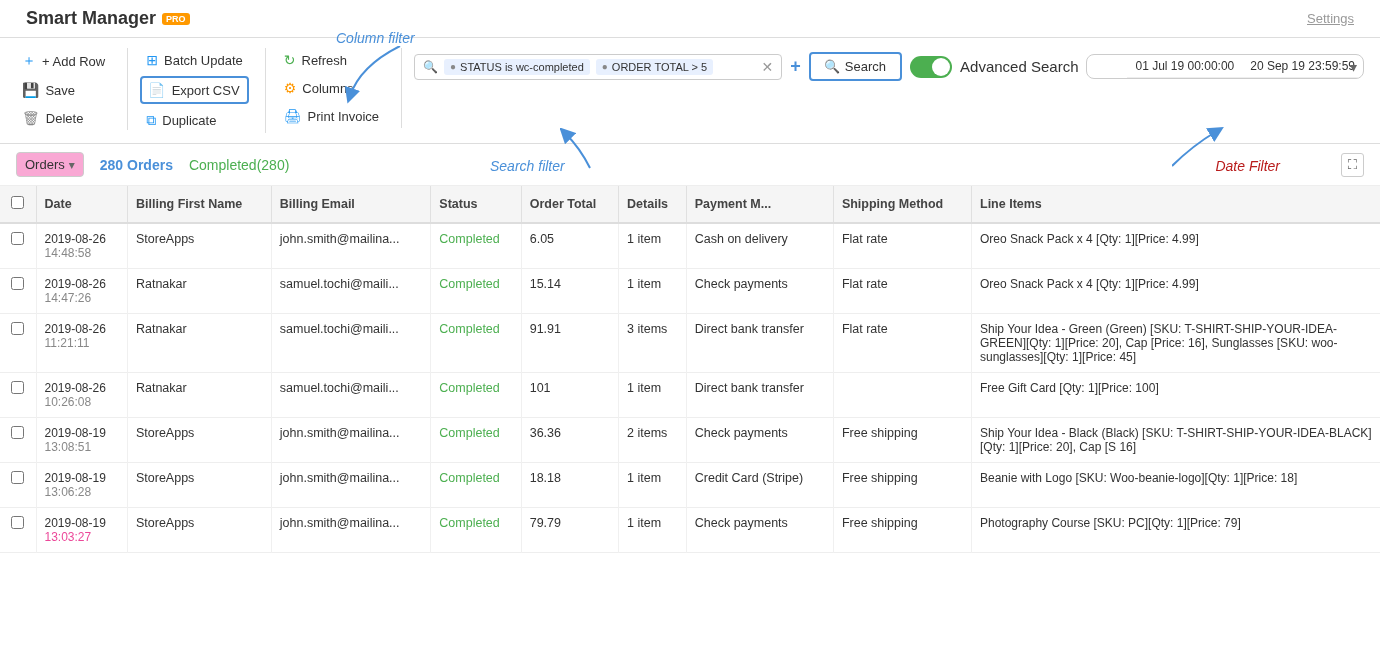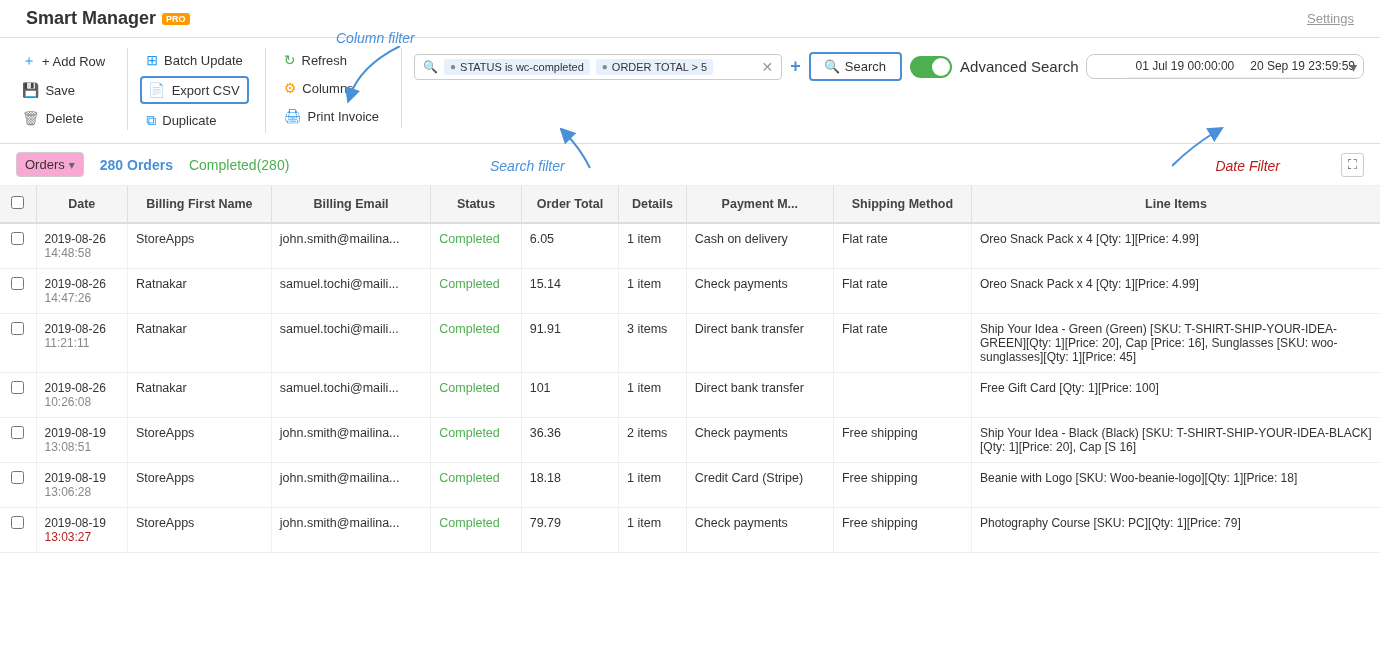--- a/index.html
+++ b/index.html
@@ -199,21 +199,21 @@
       width: 100%;
       border-collapse: collapse;
       font-size: 12.5px;
     }
     thead tr {
       background: #f5f5f5;
       border-bottom: 2px solid #ddd;
     }
     thead th {
       padding: 10px 8px;
-      text-align: center;
+      text-align: left;
       font-weight: 600;
       color: #444;
       border-right: 1px solid #e0e0e0;
       white-space: nowrap;
     }
     thead th:last-child { border-right: none; }
     .th-checkbox { width: 36px; text-align: center; }
     tbody tr {
       border-bottom: 1px solid #eee;
     }
@@ -475,21 +475,21 @@
     <td>18.18</td>
     <td>1 item</td>
     <td>Credit Card (Stripe)</td>
     <td>Free shipping</td>
     <td class="lineitems-cell">Beanie with Logo [SKU: Woo-beanie-logo][Qty: 1][Price: 18]</td>
   </tr>
           <tr>
     <td style="text-align:center;">
       <input type="checkbox" style="">
     </td>
-    <td class="date-cell">2019-08-19<br><span style="color:#b91c1c;">13:03:27</span></td>
+    <td class="date-cell">2019-08-19<br><span style="color:#ec4899;">13:03:27</span></td>
     <td>StoreApps</td>
     <td class="email-cell">john.smith@mailina...</td>
     <td><span class="status-completed">Completed</span></td>
     <td>79.79</td>
     <td>1 item</td>
     <td>Check payments</td>
     <td>Free shipping</td>
     <td class="lineitems-cell">Photography Course [SKU: PC][Qty: 1][Price: 79]</td>
   </tr>
         </tbody>

